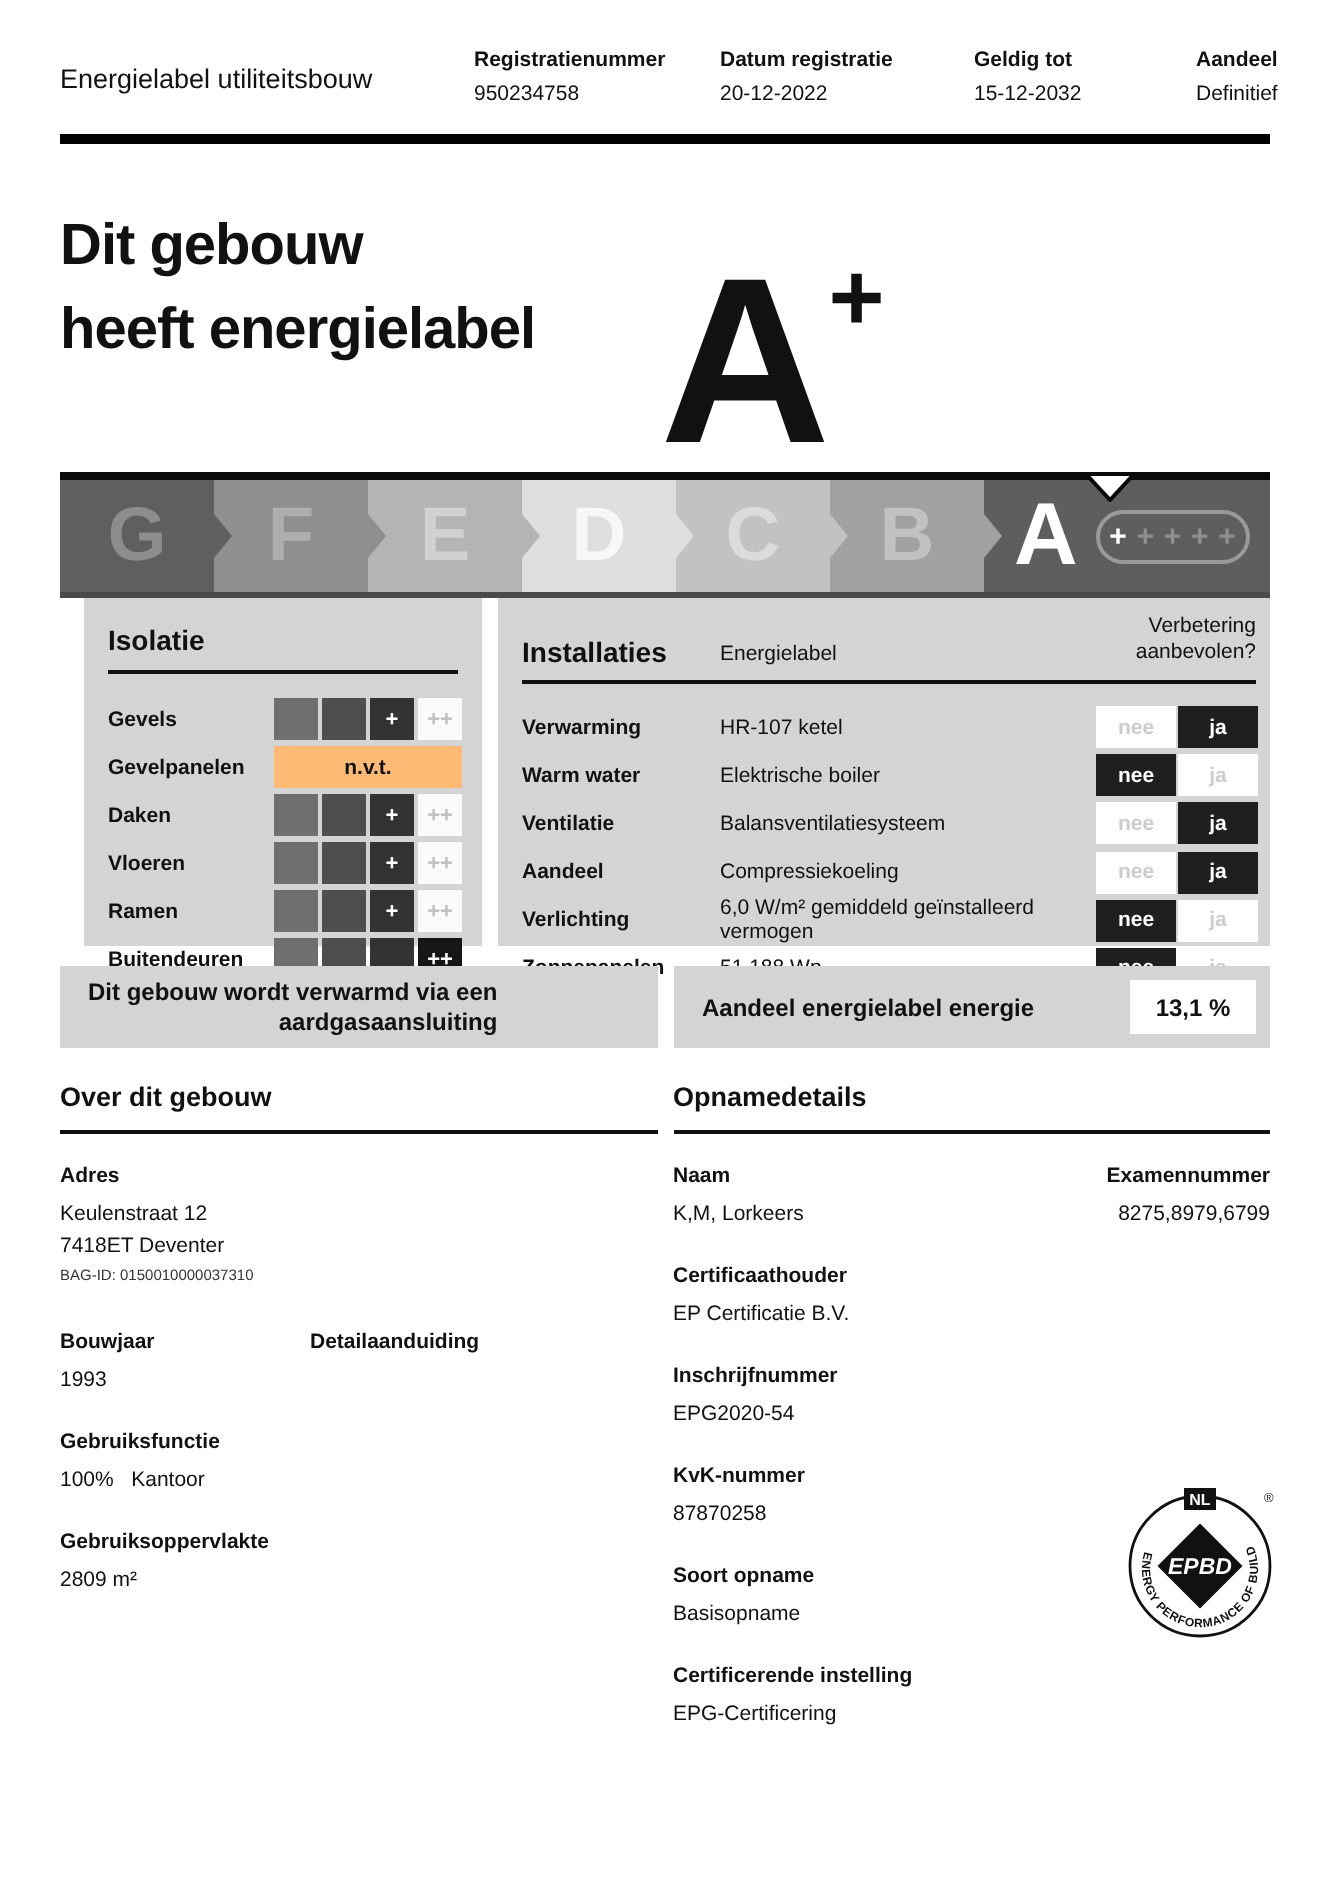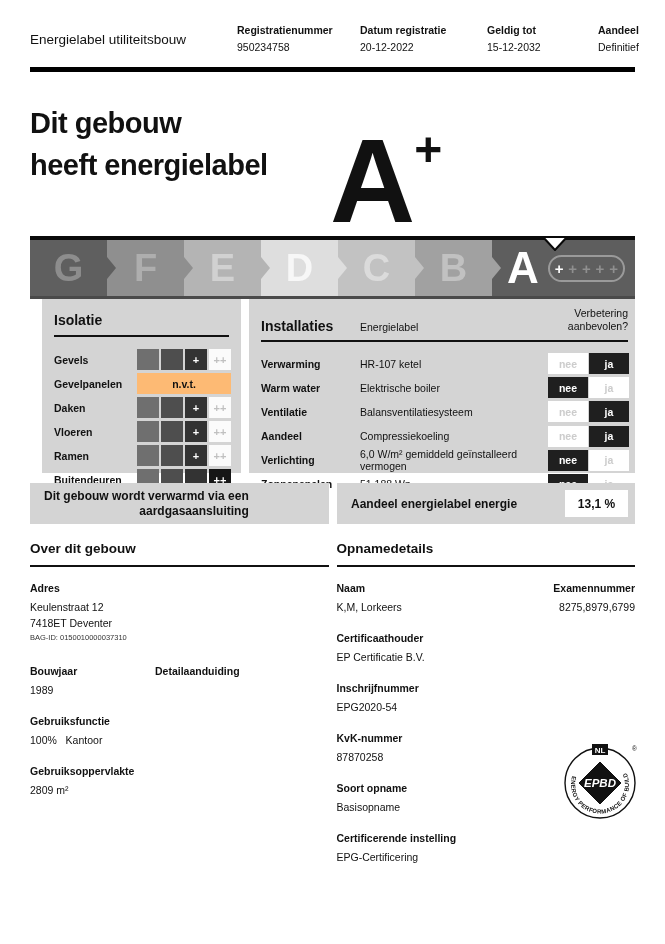--- a/index.html
+++ b/index.html
@@ -308,21 +308,21 @@
       <div class="grp" style="margin-bottom:23px;">
         <div class="gl">Adres</div>
         <div class="gv">Keulenstraat 12</div>
         <div class="gv">7418ET Deventer</div>
         <div class="bag">BAG-ID: 0150010000037310</div>
       </div>
 
       <div class="two-col">
         <div class="c1 grp">
           <div class="gl">Bouwjaar</div>
-          <div class="gv">1989</div>
+          <div class="gv">1993</div>
         </div>
         <div class="c2 grp">
           <div class="gl">Detailaanduiding</div>
           <div class="gv"></div>
         </div>
       </div>
 
       <div class="two-col">
         <div class="c2 grp">
           <div class="gl">Gebruiksfunctie</div>

